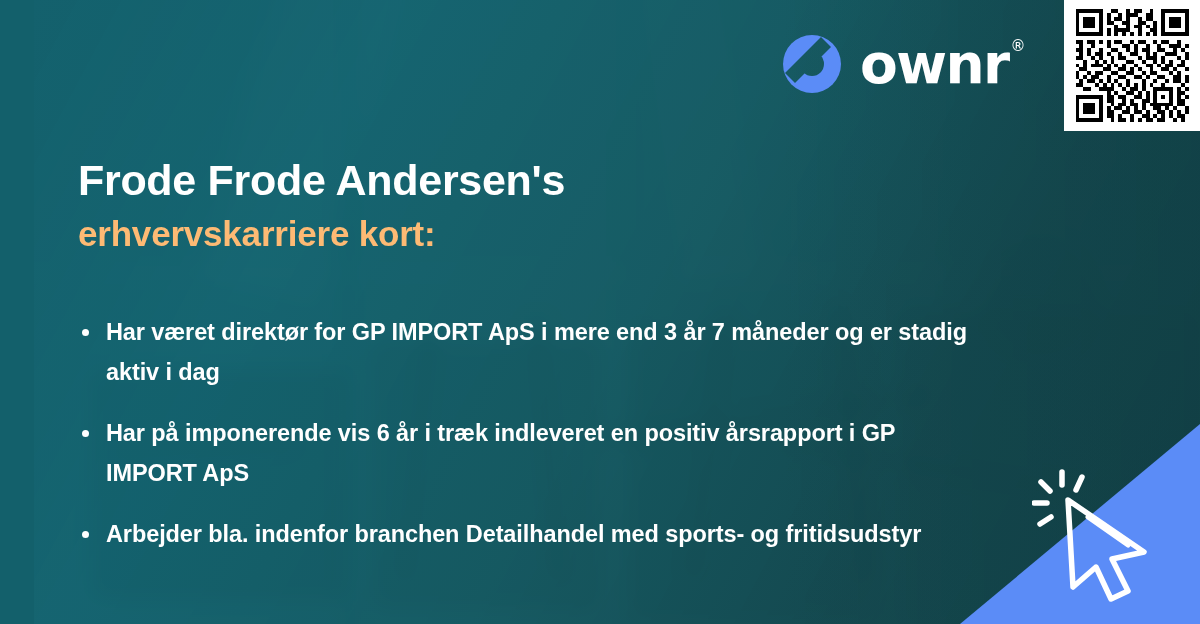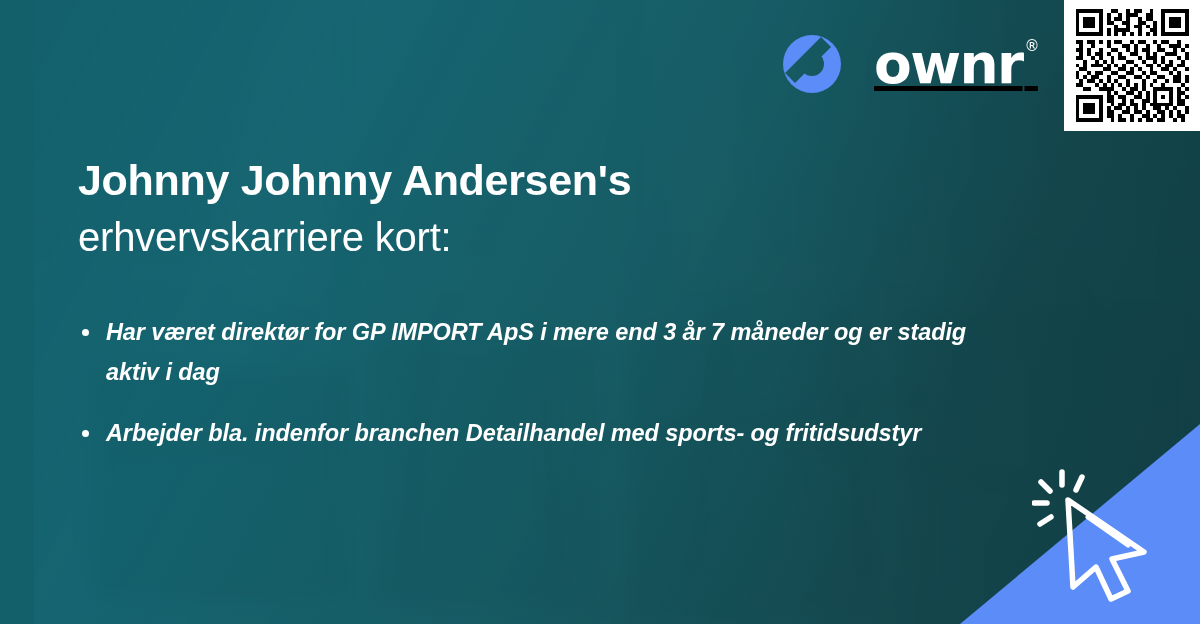--- a/index.html
+++ b/index.html
@@ -114,22 +114,21 @@
     width: 118px; height: 113px;
   }
 
   
   .logo {
     position: absolute;
     left: 781px;
     top: 33px;
     display: flex;
     align-items: center;
-    gap: 31px;
-    text-decoration: underline;
+    gap: 17px;
   }
   .logo-mark { width: 62px; height: 62px; display: block; }
   .logo-type {
     color: #ffffff;
     font-size: 55px;
     font-weight: 700;
     letter-spacing: -1.6px;
     line-height: 1;
     position: relative;
     font-family: "DejaVu Sans", "Liberation Sans", sans-serif;
@@ -165,44 +164,43 @@
   }
   .headline .line1 {
     color: #ffffff;
     font-size: 43px;
     font-weight: 700;
     line-height: 1.12;
     letter-spacing: -0.3px;
     margin: 0;
   }
   .headline .line2 {
-    color: #ffffff;
-    font-size: 40px;
-    font-weight: 400;
+    color: #fdba74;
+    font-size: 35px;
+    font-weight: 700;
     line-height: 1.2;
     margin: 9px 0 0 0;
     letter-spacing: -0.2px;
   }
 
   .bullets {
     position: absolute;
     left: 78px;
     top: 312px;
     width: 900px;
   }
   .bullet {
     position: relative;
     color: #ffffff;
     font-size: 23.5px;
     font-weight: 700;
     line-height: 1.72;
     padding-left: 28px;
     margin-bottom: 20px;
     letter-spacing: -0.1px;
-    font-style: italic;
   }
   .bullet:last-child { margin-bottom: 12px; }
   .bullet .dot {
     position: absolute;
     left: 4px;
     top: 17px;
     width: 7px;
     height: 7px;
     border-radius: 50%;
     background: #ffffff;
@@ -524,28 +522,32 @@
           <rect width="62" height="62" fill="#5b8cf7"></rect>
         </g>
         <circle cx="31" cy="31" r="12" fill="none"></circle>
       </svg>
     </span>
     <span class="logo-type"><span>ownr</span><span class="logo-reg">®</span></span>
   </div>
 
 
   <div class="headline">
-    <p class="line1">Johnny Johnny Andersen's</p>
+    <p class="line1">Frode Frode Andersen's</p>
     <p class="line2">erhvervskarriere kort:</p>
   </div>
 
   <div class="bullets">
     <div class="bullet">
       <span class="dot"></span>
       <span class="txt">Har været direktør for GP IMPORT ApS i mere end 3 år 7 måneder og er stadig aktiv i dag</span>
     </div>
     <div class="bullet">
       <span class="dot"></span>
+      <span class="txt">Har på imponerende vis 6 år i træk indleveret en positiv årsrapport i GP IMPORT ApS</span>
+    </div>
+    <div class="bullet">
+      <span class="dot"></span>
       <span class="txt">Arbejder bla. indenfor branchen Detailhandel med sports- og fritidsudstyr</span>
     </div>
   </div>
 
 </div>
 
 </body></html>

